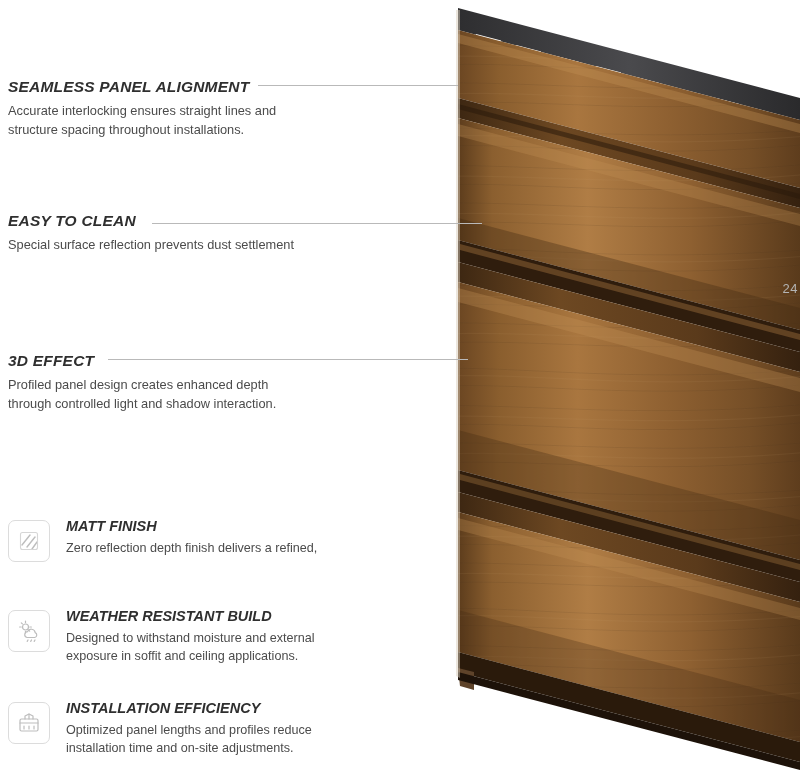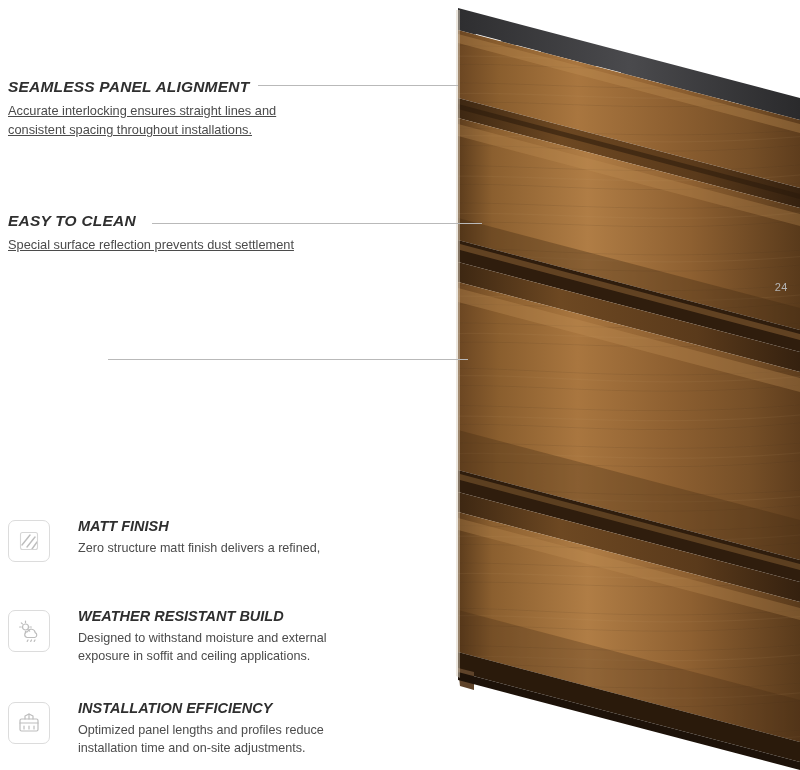--- a/index.html
+++ b/index.html
@@ -43,21 +43,20 @@
     color: #2f2f2f;
     letter-spacing: 0.2px;
     margin: 4px 0 6px 0;
     white-space: nowrap;
   }
   .callout .c-body {
     font-size: 12.8px;
     line-height: 1.48;
     color: #4b4b4b;
     margin: 0;
-    text-decoration: underline;
   }
 
   .leader {
     position: absolute;
     height: 1px;
     background: #b9b9b9;
   }
 
   
   .feature {
@@ -73,42 +72,42 @@
     min-width: 42px;
     border: 1px solid #dcdcdc;
     border-radius: 7px;
     margin-right: 16px;
     margin-top: 2px;
     display: flex;
     align-items: center;
     justify-content: center;
     background: #fff;
   }
-  .feature .f-text { padding-top: 0px; margin-left: 12px; }
+  .feature .f-text { padding-top: 0px; }
   .feature .f-title {
     font-size: 14.5px;
     font-style: italic;
     font-weight: bold;
     color: #2f2f2f;
     margin: 0 0 5px 0;
     white-space: nowrap;
   }
   .feature .f-body {
     font-size: 12.6px;
     line-height: 1.45;
     color: #4b4b4b;
     margin: 0;
   }
 
   
   #side-code {
     position: absolute;
-    right: 12px;
+    right: 2px;
     top: 281px;
-    font-size: 11px;
+    font-size: 13px;
     color: #b4b4b4;
     letter-spacing: 0.5px;
   }
 </style>
 </head>
 <body>
 
 <div id="stage">
 
   <div id="product">
@@ -221,46 +220,51 @@
         <path d="M26,10 L30,10 L30,678 L26,676 Z" fill="#d9cdbb" opacity="0.5"></path>
       </g>
     </svg>
   </div>
 
   <div id="side-code">24</div>
 
   <div class="callout" style="left:8px; top:74px;">
     <p class="c-title">SEAMLESS PANEL ALIGNMENT</p>
     <p class="c-body">Accurate interlocking ensures straight lines and</p>
-    <p class="c-body">consistent spacing throughout installations.</p>
+    <p class="c-body">structure spacing throughout installations.</p>
   </div>
   <div class="leader" style="left:258px; top:85px; width:200px;"></div>
 
   <div class="callout" style="left:8px; top:208px;">
     <p class="c-title">EASY TO CLEAN</p>
     <p class="c-body">Special surface reflection prevents dust settlement</p>
   </div>
   <div class="leader" style="left:152px; top:223px; width:330px;"></div>
 
+  <div class="callout" style="left:8px; top:348px;">
+    <p class="c-title">3D EFFECT</p>
+    <p class="c-body">Profiled panel design creates enhanced depth</p>
+    <p class="c-body">through controlled light and shadow interaction.</p>
+  </div>
   <div class="leader" style="left:108px; top:359px; width:360px;"></div>
 
   <div class="feature" style="top:518px;">
     <div class="icon-box">
       <svg width="22" height="22" viewBox="0 0 22 22">
         <g stroke="#bdbdbd" stroke-width="1.4" stroke-linecap="round">
           <line x1="4" y1="15" x2="12" y2="5"></line>
           <line x1="9" y1="17" x2="17" y2="7"></line>
           <line x1="14" y1="19" x2="19" y2="12"></line>
         </g>
         <rect x="2.5" y="2.5" width="17" height="17" rx="2" fill="none" stroke="#d6d6d6" stroke-width="1.1"></rect>
       </svg>
     </div>
     <div class="f-text">
       <p class="f-title">MATT FINISH</p>
-      <p class="f-body">Zero structure matt finish delivers a refined,</p>
+      <p class="f-body">Zero reflection depth finish delivers a refined,</p>
     </div>
   </div>
 
   <div class="feature" style="top:700px;">
     <div class="icon-box">
       <svg width="24" height="24" viewBox="0 0 24 24">
         <g stroke="#bdbdbd" stroke-width="1.2" fill="none" stroke-linecap="round" stroke-linejoin="round">
           <rect x="3" y="8" width="18" height="12" rx="1.5"></rect>
           <line x1="3" y1="12" x2="21" y2="12"></line>
           <path d="M8 8 L8 5 L12 3 L16 5 L16 8"></path>

